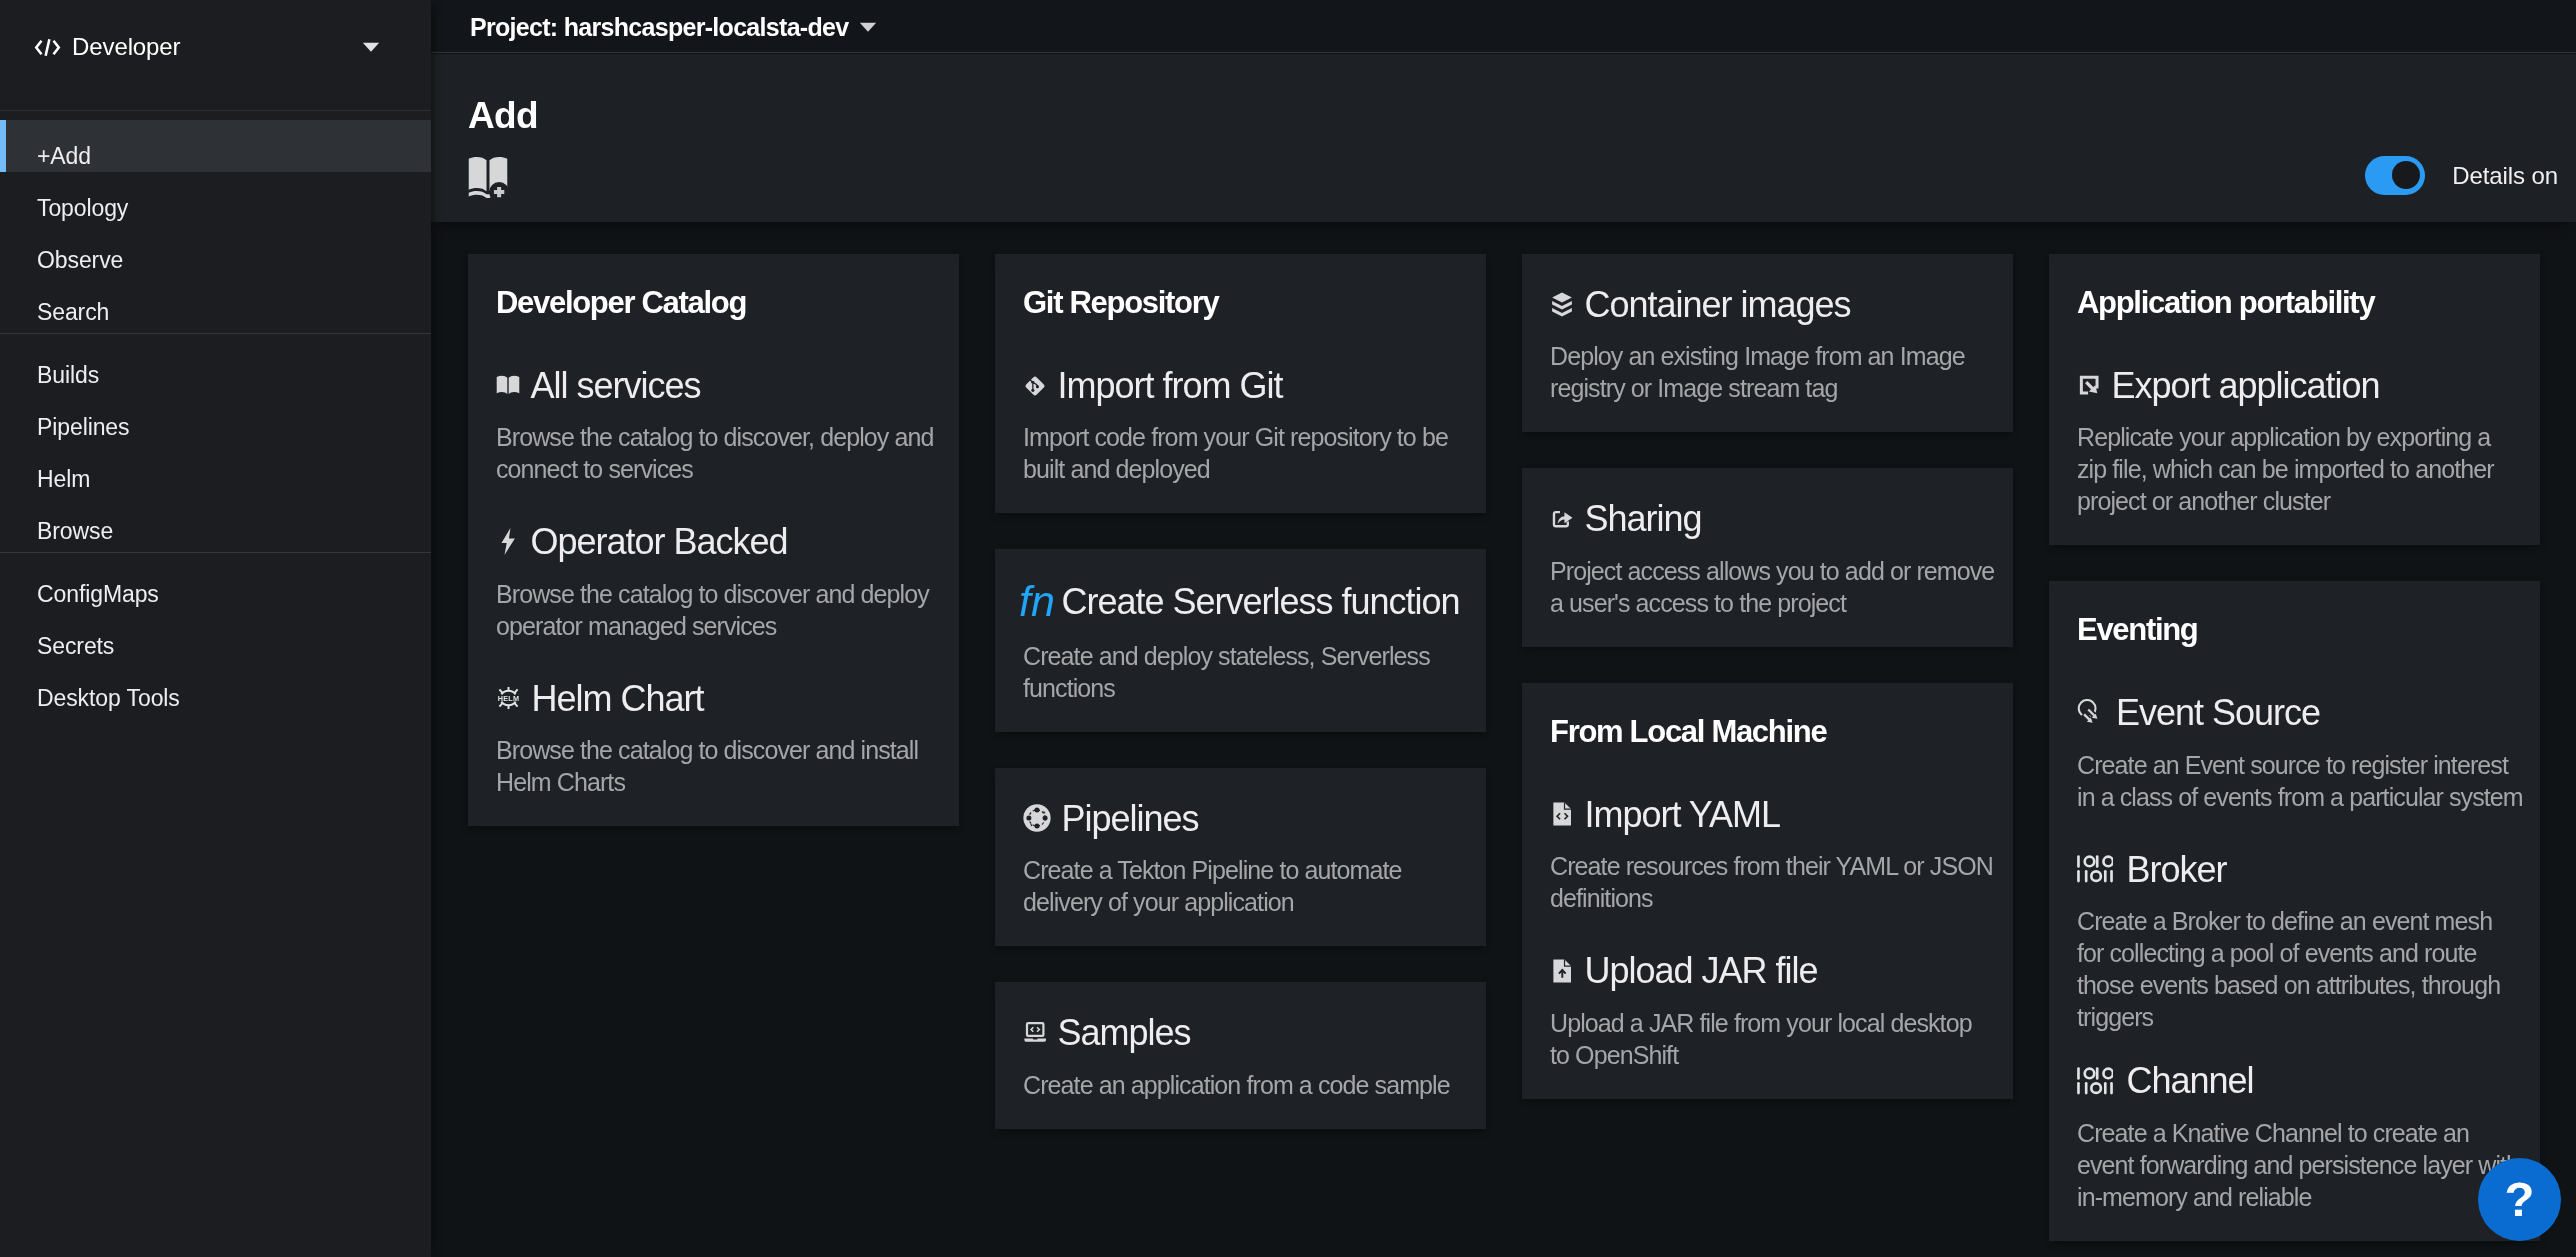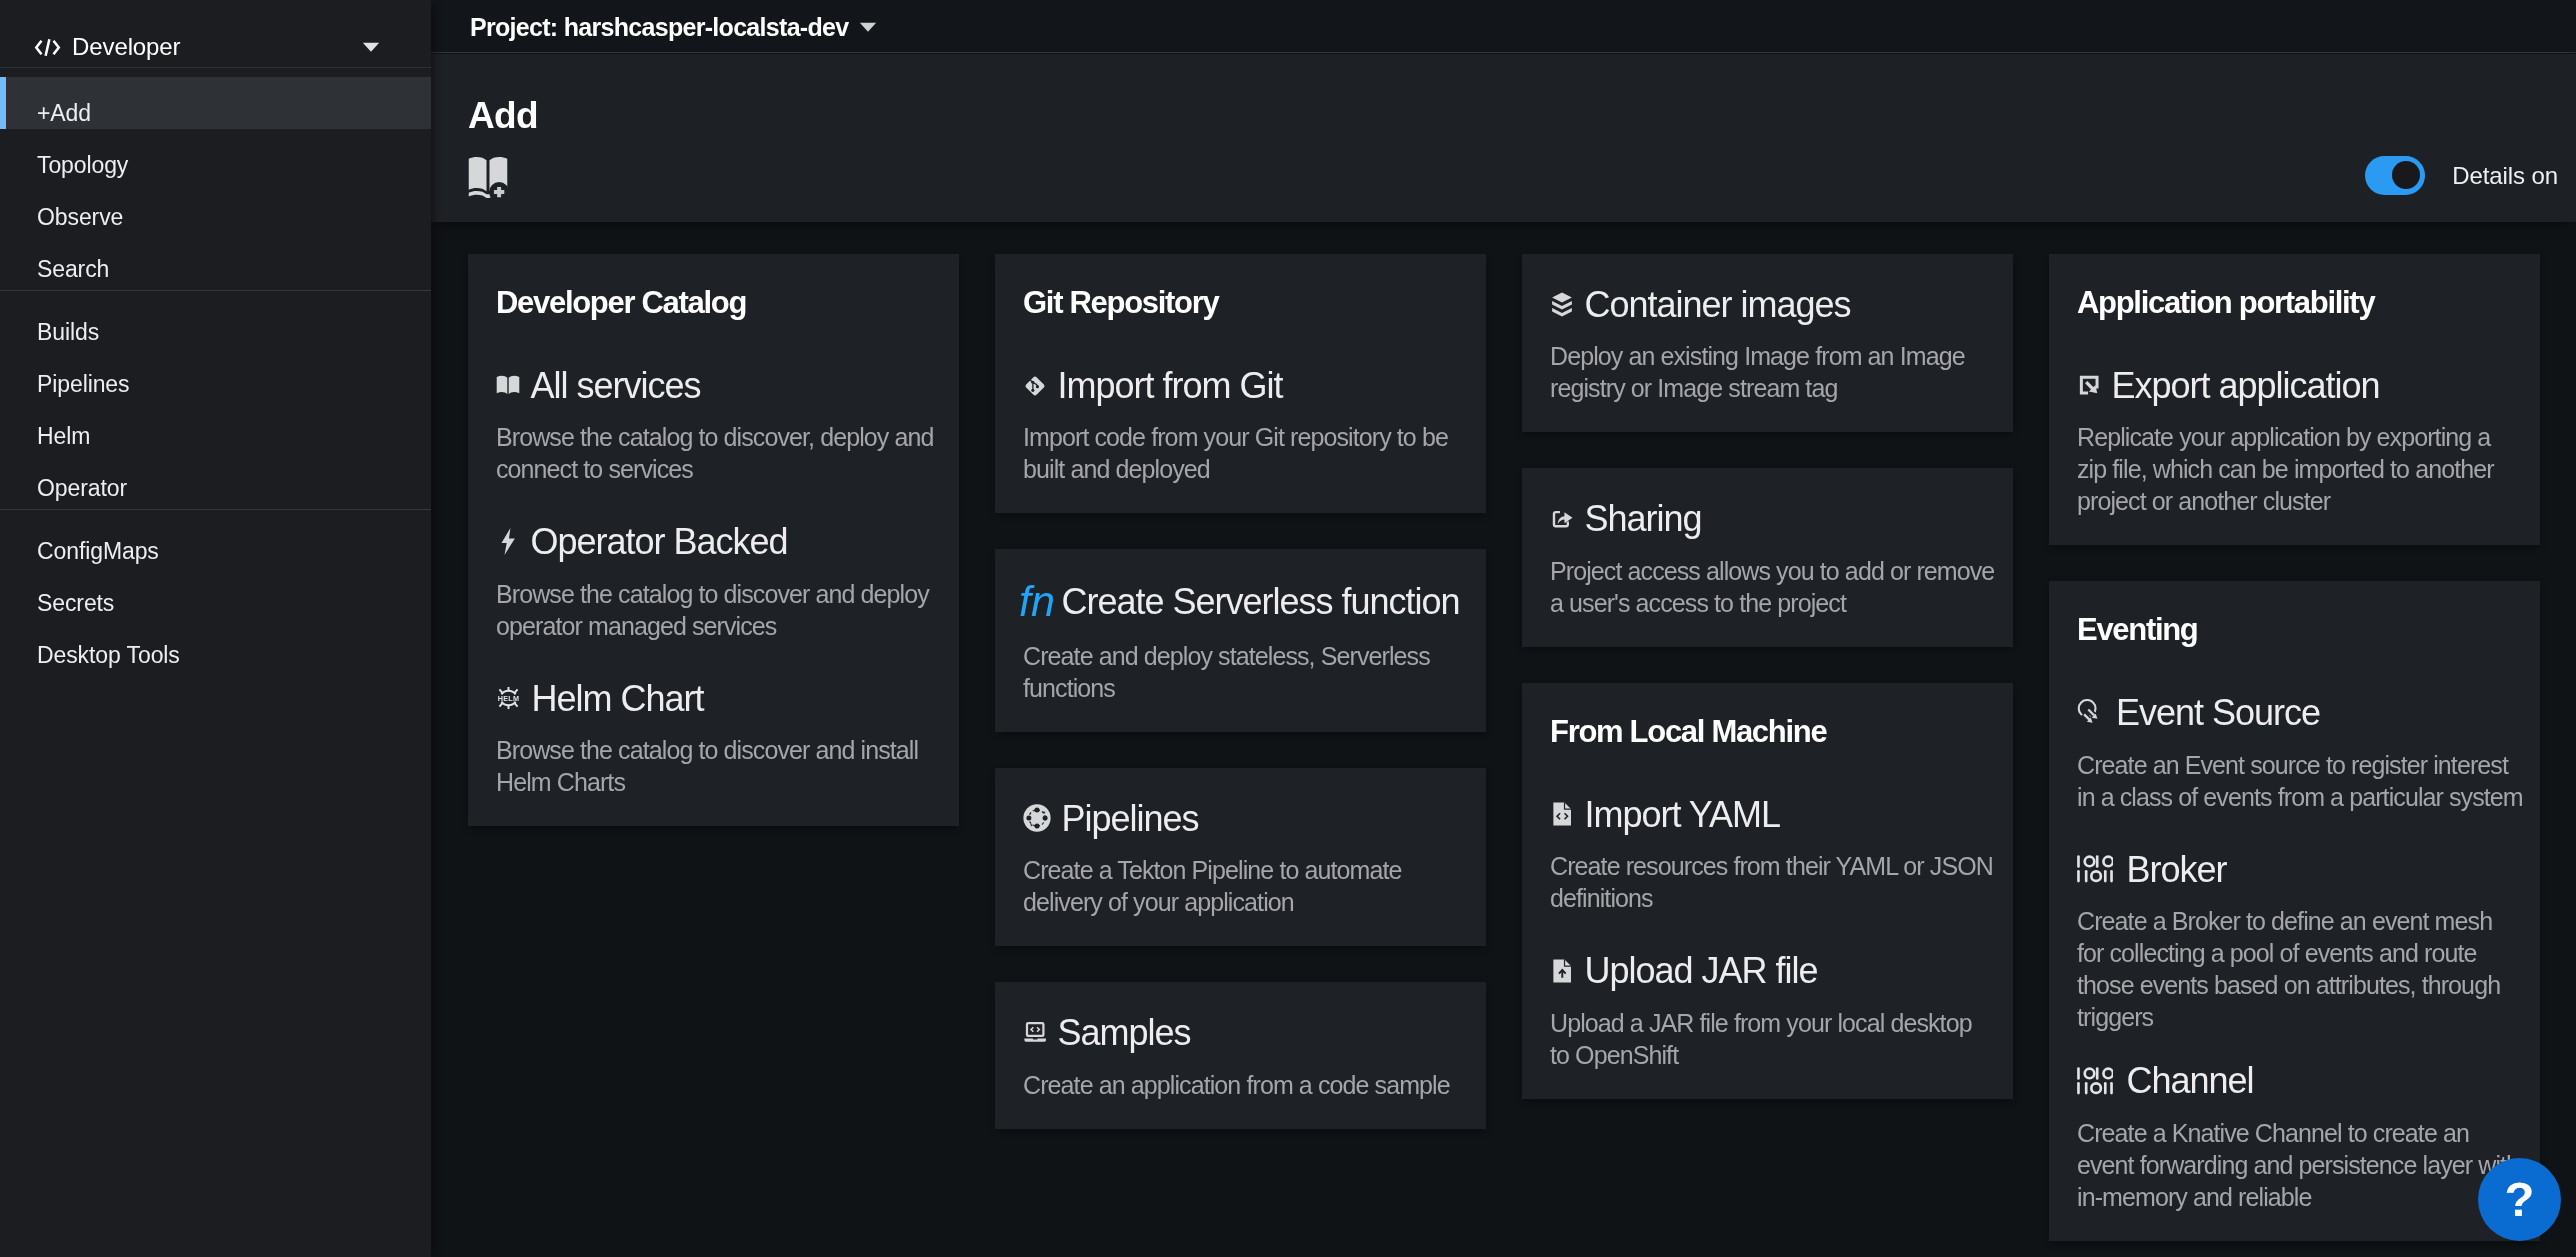--- a/index.html
+++ b/index.html
@@ -1,20 +1,20 @@
 <!DOCTYPE html>
 <html style="font-size:12px"><head>
 <meta charset="utf-8">
 <style>
 * { margin:0; padding:0; box-sizing:border-box; }
 html,body { width:2576px; height:1257px; overflow:hidden; background:#101316; -webkit-font-smoothing:antialiased;
   font-family:"Liberation Sans", sans-serif; }
 
 #sidebar { position:absolute; left:0; top:0; width:431px; height:1257px; background:#1b1d21; z-index:5; box-shadow:6px 0 9px -4.5px rgba(0,0,0,.5); }
-#persp { height:68px; border-bottom:0.7px solid #2c2f33; position:relative; }
+#persp { height:111px; border-bottom:0.7px solid #2c2f33; position:relative; }
 #persp .plabel { position:absolute; left:72px; top:33px; font-size:24px; color:#fff; letter-spacing:-0.1px; }
 #persp svg.code { position:absolute; left:34px; top:37px; }
 #persp svg.caret { position:absolute; left:362px; top:42px; }
 #nav { padding-top:9px; }
 .navitem { height:52px; line-height:72px; padding-left:37px; font-size:23px; letter-spacing:-0.1px; color:#eeeef0; }
 .navitem.active { background:#2e3136; border-left:6px solid #73bcf7; padding-left:31px; }
 .navdiv { height:0.7px; background:#34373b; margin:5.2px 0; }
 
 #projbar { position:absolute; left:431px; top:0; right:0; height:53px; background:#121519;
   border-bottom:1.5px solid #303338;font-weight:bold; }
@@ -69,21 +69,21 @@
   </div>
   <div id="nav">
     <div class="navitem active">+Add</div>
     <div class="navitem">Topology</div>
     <div class="navitem">Observe</div>
     <div class="navitem">Search</div>
     <div class="navdiv"></div>
     <div class="navitem">Builds</div>
     <div class="navitem">Pipelines</div>
     <div class="navitem">Helm</div>
-    <div class="navitem">Operator</div>
+    <div class="navitem">Browse</div>
     <div class="navdiv"></div>
     <div class="navitem">ConfigMaps</div>
     <div class="navitem">Secrets</div>
     <div class="navitem">Desktop Tools</div>
   </div>
 </div>
 
 <div id="projbar">
   <div class="ptext">Project: harshcasper-localsta-dev</div>
   <svg class="caret" width="18" height="10.4" viewBox="0 0 24 14">

